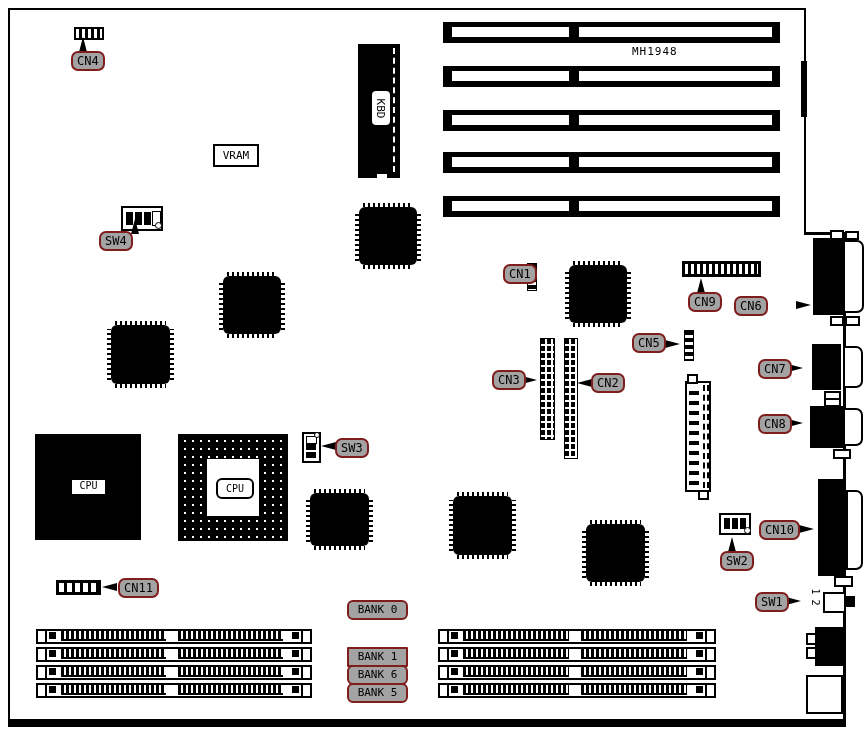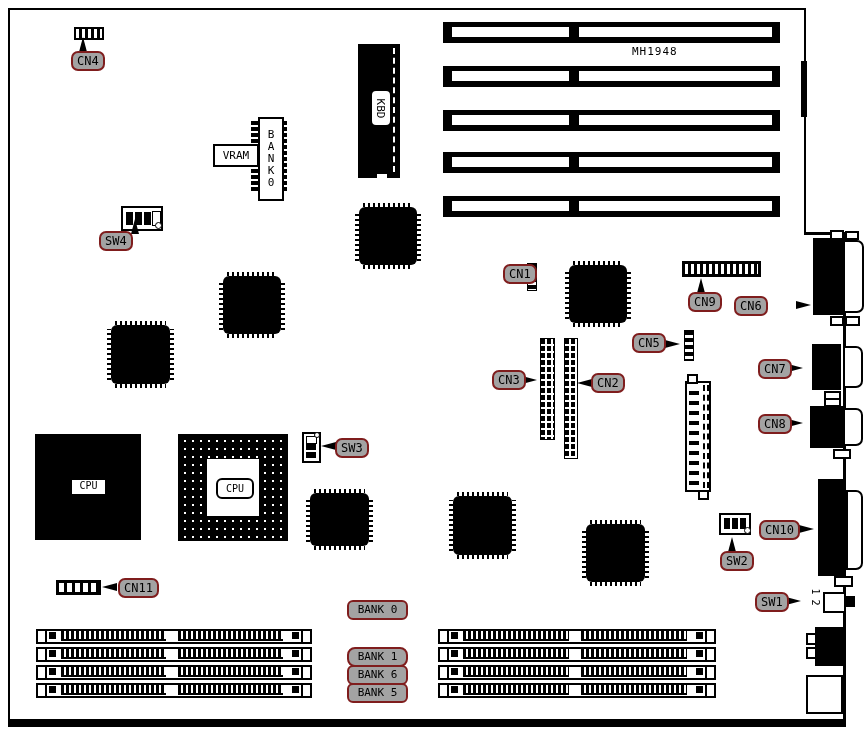--- a/index.html
+++ b/index.html
@@ -108,27 +108,20 @@
     <div class="a" style="left:19px;top:130px;width:10px;height:4px;background:#fff"></div>
     <div class="round-lbl" style="left:12px;top:45px;width:18px;height:34px;display:flex;align-items:center;justify-content:center">
       <span class="rot">KBD</span>
     </div>
   </div>
 
   <div class="a" style="left:74px;top:27px;width:26px;height:9px;border:2px solid #000;background:repeating-linear-gradient(90deg,#fff 0 3px,#000 3px 6px)"></div>
   <div class="tu" style="left:79px;top:37px"></div>
   <div class="callout" style="left:71px;top:51px">CN4</div>
 
-  <div class="a" style="left:251px;top:117px;width:36px;height:80px">
-    <i class="bstrip" style="left:0;top:4px;height:72px"></i>
-    <i class="bstrip" style="left:29px;top:4px;height:72px"></i>
-    <div class="bcenter" style="left:7px;top:0;width:22px;height:80px">
-      <span class="vstack">BANK0</span>
-    </div>
-  </div>
   <div class="bcenter" style="left:213px;top:144px;width:42px;height:19px;font-size:11px">
     <span>VRAM</span>
   </div>
 
   <div class="dip" style="left:121px;top:206px;width:38px;height:21px">
     <i style="left:3px;top:4px;width:7px;height:13px"></i>
     <i style="left:12px;top:4px;width:7px;height:13px"></i>
     <i style="left:21px;top:4px;width:7px;height:13px"></i>
     <i class="dipw" style="left:29px;top:3px;width:7px;height:13px"></i>
     <i class="dipo" style="left:32px;top:14px;width:5px;height:5px"></i>
@@ -359,17 +352,17 @@
   <div class="simm" style="left:438px;top:683px;width:274px">
       <i class="sc1"></i>
       <i class="sl1"></i>
       <i class="sm1"></i>
       <i class="sm2"></i>
       <i class="sl2"></i>
       <i class="sc2"></i>
     </div>
 
   <div class="callout" style="left:347px;top:600px;width:49px;font-size:11px;border-radius:6px">BANK 0</div>
-  <div class="callout" style="left:347px;top:647px;width:49px;font-size:11px;border-radius:8px">BANK 1</div>
+  <div class="callout" style="left:347px;top:647px;width:49px;font-size:11px;border-radius:1px">BANK 1</div>
   <div class="callout" style="left:347px;top:665px;width:49px;font-size:11px;border-radius:6px">BANK 6</div>
   <div class="callout" style="left:347px;top:683px;width:49px;font-size:11px;border-radius:6px">BANK 5</div>
 
 </div>
 
 </body></html>

